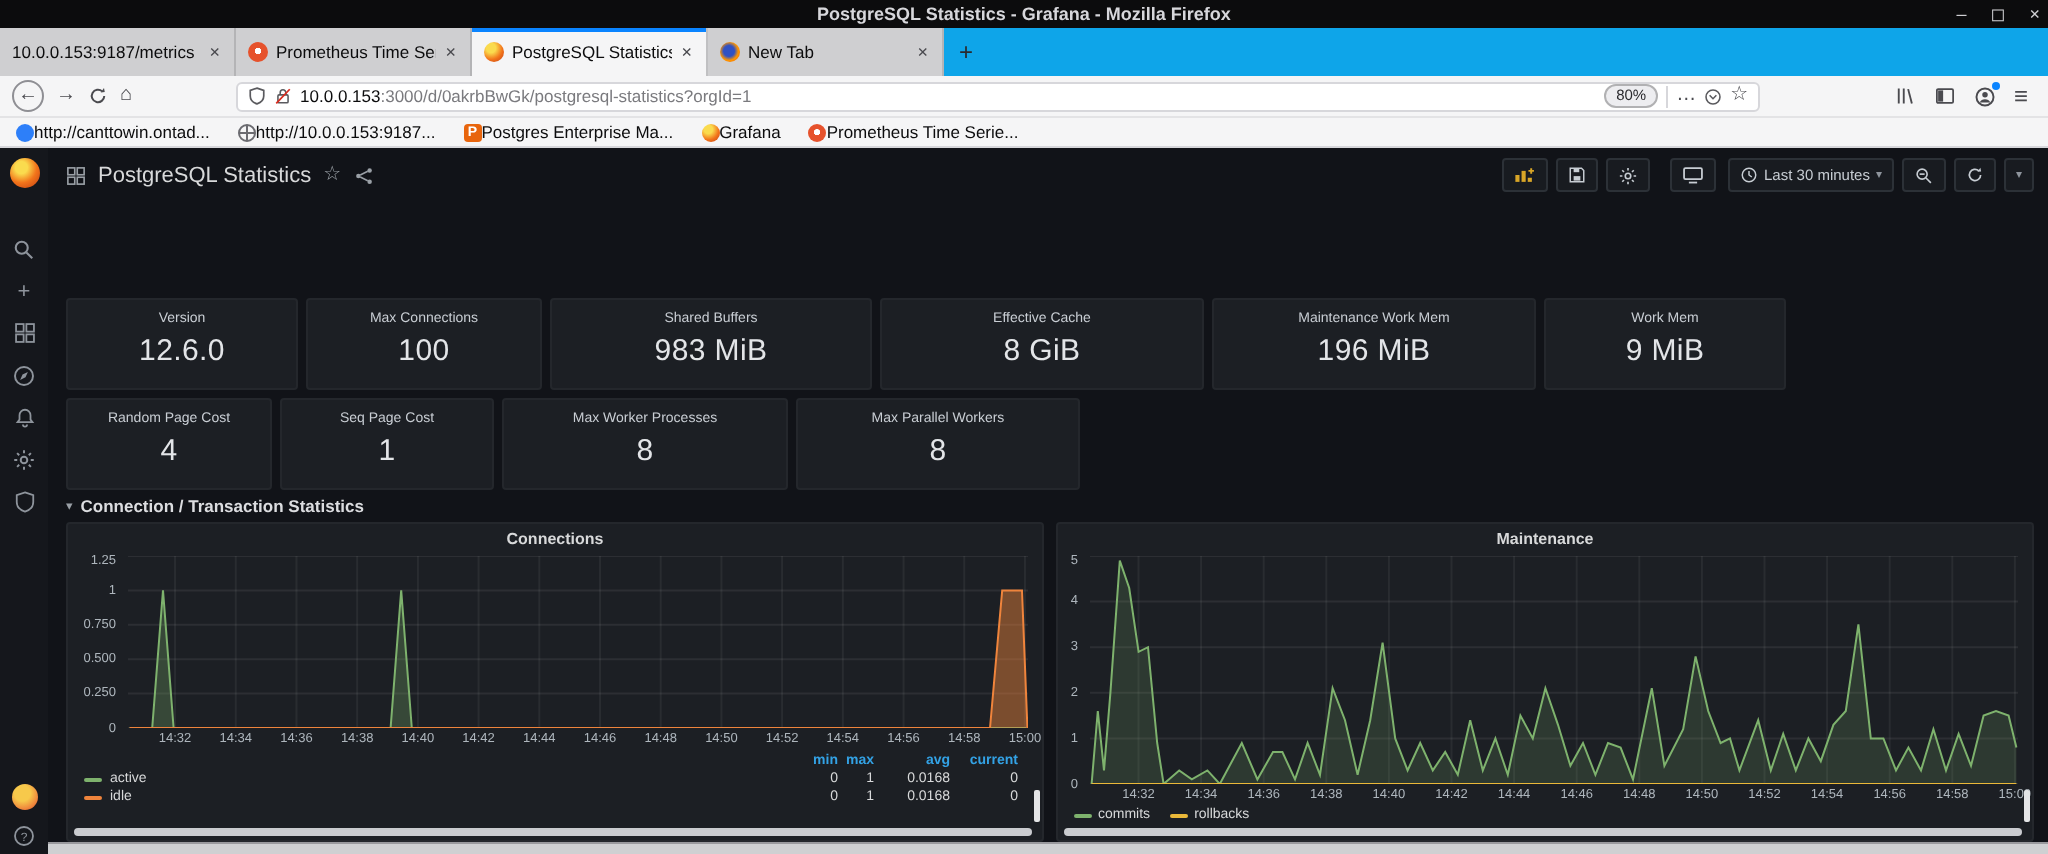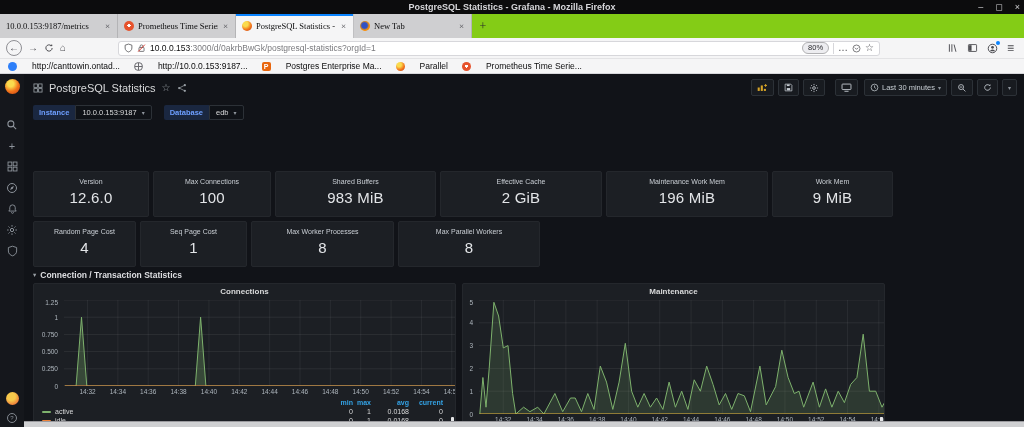--- a/index.html
+++ b/index.html
@@ -7,22 +7,22 @@
     font-family:"Liberation Sans","DejaVu Sans",sans-serif;
     -webkit-font-smoothing:antialiased;}
   
   .titlebar{position:absolute;left:0;top:0;width:100%;height:14px;background:#0c0c0d;
     display:flex;align-items:center;justify-content:center;}
   .win-title{font-size:9px;color:#d7d7db;font-weight:bold;}
   .win-controls{position:absolute;right:4px;top:0;height:14px;display:flex;gap:12px;align-items:center;
     color:#cfcfd2;font-size:9px;}
   .win-controls span{cursor:default;line-height:14px;}
   
-  .tabbar{position:absolute;left:0;top:14px;width:100%;height:24px;background:#84cc16;
-    display:flex;align-items:stretch;font-family:Liberation Serif, serif;}
+  .tabbar{position:absolute;left:0;top:14px;width:100%;height:24px;background:#0ea5e9;
+    display:flex;align-items:stretch;}
   .tab{width:118px;display:flex;align-items:center;gap:4px;padding:0 6px;box-sizing:border-box;
     border-right:1px solid #b4b4b6;font-size:8.5px;color:#0c0c0d;position:relative;background:#cfcfd1;}
   .tab.active{background:#f5f5f6;border-right:1px solid #c0c0c2;}
   .tab.active::before{content:"";position:absolute;left:0;top:0;width:100%;height:2px;background:#0a84ff;}
   .tab-title{flex:1;white-space:nowrap;overflow:hidden;}
   .tab-close{color:#4a4a4f;font-size:9px;padding:0 1px;}
   .newtab-btn{width:22px;display:flex;align-items:center;justify-content:center;font-size:12px;color:#2a2a2e;}
   .fav{width:10px;height:10px;border-radius:50%;flex:none;display:flex;align-items:center;justify-content:center;}
   .fav-prom{background:radial-gradient(circle at 50% 45%,#fff 0 22%,#e6522c 23% 100%);}
   .fav-graf{background:radial-gradient(circle at 35% 30%,#fadb4e 0 25%,#f2741b 60%,#bf3b12 100%);}
@@ -38,21 +38,21 @@
   .url-host{color:#0c0c0d;}
   .url-rest{color:#7a7a7e;}
   .zoom-pill{font-size:7.5px;color:#2a2a2e;border:1px solid #b1b1b3;background:#ededf0;border-radius:7px;padding:0 5px;line-height:10px;}
   .urlbar .sep{width:1px;height:11px;background:#d7d7db;}
   .nav-right{display:flex;align-items:center;gap:9px;margin-left:auto;padding-right:4px;}
   .acct{position:relative;}
   .acct .dot{position:absolute;right:-2px;top:-2px;width:4px;height:4px;border-radius:50%;background:#0a84ff;}
   
   .bookmarks{position:absolute;left:0;top:59px;width:100%;height:15px;background:#f5f5f6;
     display:flex;align-items:center;gap:14px;padding:0 8px;box-sizing:border-box;border-bottom:1px solid #d7d7db;}
-  .bm{display:flex;align-items:center;gap:15px;font-size:8.5px;color:#0c0c0d;white-space:nowrap;}
+  .bm{display:flex;align-items:center;gap:0;font-size:8.5px;color:#0c0c0d;white-space:nowrap;}
   .bm-ico{width:9px;height:9px;border-radius:2px;flex:none;}
   .bm-blue{border-radius:50%;background:#2d7ff9;}
   .bm-globe{border-radius:50%;border:1px solid #6b6b70;box-sizing:border-box;background:
     linear-gradient(#6b6b70,#6b6b70) 50% 0/1px 100% no-repeat,
     linear-gradient(#6b6b70,#6b6b70) 0 50%/100% 1px no-repeat;}
   .bm-pem{background:#e8650d;color:#fff;font-size:7px;font-weight:bold;display:flex;align-items:center;justify-content:center;border-radius:2px;}
   .bm-graf{border-radius:50%;background:radial-gradient(circle at 35% 30%,#fadb4e 0 25%,#f2741b 60%,#bf3b12 100%);}
   .bm-prom{border-radius:50%;background:radial-gradient(circle at 50% 45%,#fff 0 22%,#e6522c 23% 100%);}
   
   .grafana{position:absolute;left:0;top:74px;width:100%;height:353px;background:#111318;display:flex;}
@@ -79,21 +79,21 @@
   .var-value .caret{font-size:6px;color:#8e949c;}
   .gf-section{height:16px;display:flex;align-items:center;gap:4px;color:#dcdde0;font-size:8.5px;font-weight:bold;}
   .gf-section .caret{font-size:6.5px;color:#9aa0a6;}
   .stats-row{display:flex;gap:4px;height:46px;margin-top:48px;}
   .stats-row + .stats-row{margin-top:4px;}
   .stat{background:#1c1f24;border:1px solid #24272c;border-radius:2px;box-sizing:border-box;
     display:flex;flex-direction:column;align-items:center;}
   .stat-title{font-size:7px;color:#c9ced4;margin-top:6px;}
   .stat-value{font-size:15px;font-weight:500;color:#e3e5e8;margin-top:4px;letter-spacing:.2px;}
   .charts-row{display:flex;gap:6px;margin-top:0;}
-  .chart-panel{position:relative;width:423px;height:160px;background:#1c1f24;border:1px solid #24272c;border-radius:2px;box-sizing:border-box;overflow:hidden;}
+  .chart-panel{position:relative;width:489px;height:160px;background:#1c1f24;border:1px solid #24272c;border-radius:2px;box-sizing:border-box;overflow:hidden;}
   .chart-title{position:absolute;top:3px;left:0;width:100%;text-align:center;font-size:8px;font-weight:bold;color:#d8d9da;}
   .plot{position:absolute;}
   .ylabels{position:absolute;}
   .ytick{position:absolute;right:3px;font-size:6.5px;color:#aeb6bd;line-height:7px;}
   .xlabels{position:absolute;}
   .xtick{position:absolute;top:1px;transform:translateX(-50%);font-size:6.5px;color:#aeb6bd;white-space:nowrap;}
   .legend{position:absolute;font-size:7px;color:#d8d9da;}
   .lg-row{display:flex;align-items:center;height:9px;}
   .lg-name{flex:1;display:flex;align-items:center;gap:4px;}
   .lg-swatch{width:9px;height:2px;border-radius:1px;}
@@ -215,21 +215,21 @@
     <span class="bm">
       <span class="bm-ico bm-globe"></span>
       <span>http://10.0.0.153:9187...</span>
     </span>
     <span class="bm">
       <span class="bm-ico bm-pem">P</span>
       <span>Postgres Enterprise Ma...</span>
     </span>
     <span class="bm">
       <span class="bm-ico bm-graf"></span>
-      <span>Parallel</span>
+      <span>Grafana</span>
     </span>
     <span class="bm">
       <span class="bm-ico bm-prom"></span>
       <span>Prometheus Time Serie...</span>
     </span>
   </div>
 
   <div class="grafana">
     <div class="gf-sidebar">
       <span class="gf-logo"></span>
@@ -351,54 +351,38 @@
                 <path d="M13 8a5 5 0 1 1-1.6-3.7" fill="none" stroke="#c7cdd3" stroke-width="1.5"></path>
                 <path d="M12.8 1.6l.6 3.2-3.2.4z" fill="#c7cdd3"></path>
               </svg>
           </span>
           <span class="gf-btn">
               <span class="caret">▾</span>
             </span>
         </span>
       </div>
 
-      <div class="gf-vars">
-        <span class="var-group">
-          <span class="var-label">Instance</span>
-          <span class="var-value">
-            <span>10.0.0.153:9187</span>
-            <span class="caret">▾</span>
-          </span>
-        </span>
-        <span class="var-group">
-          <span class="var-label">Database</span>
-          <span class="var-value">
-            <span>edb</span>
-            <span class="caret">▾</span>
-          </span>
-        </span>
-      </div>
 
 
       <div class="stats-row">
         <div class="stat" style="width:116px">
           <span class="stat-title">Version</span>
           <span class="stat-value">12.6.0</span>
         </div>
         <div class="stat" style="width:118px">
           <span class="stat-title">Max Connections</span>
           <span class="stat-value">100</span>
         </div>
         <div class="stat" style="width:161px">
           <span class="stat-title">Shared Buffers</span>
           <span class="stat-value">983 MiB</span>
         </div>
         <div class="stat" style="width:162px">
           <span class="stat-title">Effective Cache</span>
-          <span class="stat-value">2 GiB</span>
+          <span class="stat-value">8 GiB</span>
         </div>
         <div class="stat" style="width:162px">
           <span class="stat-title">Maintenance Work Mem</span>
           <span class="stat-value">196 MiB</span>
         </div>
         <div class="stat" style="width:121px">
           <span class="stat-title">Work Mem</span>
           <span class="stat-value">9 MiB</span>
         </div>
       </div>

